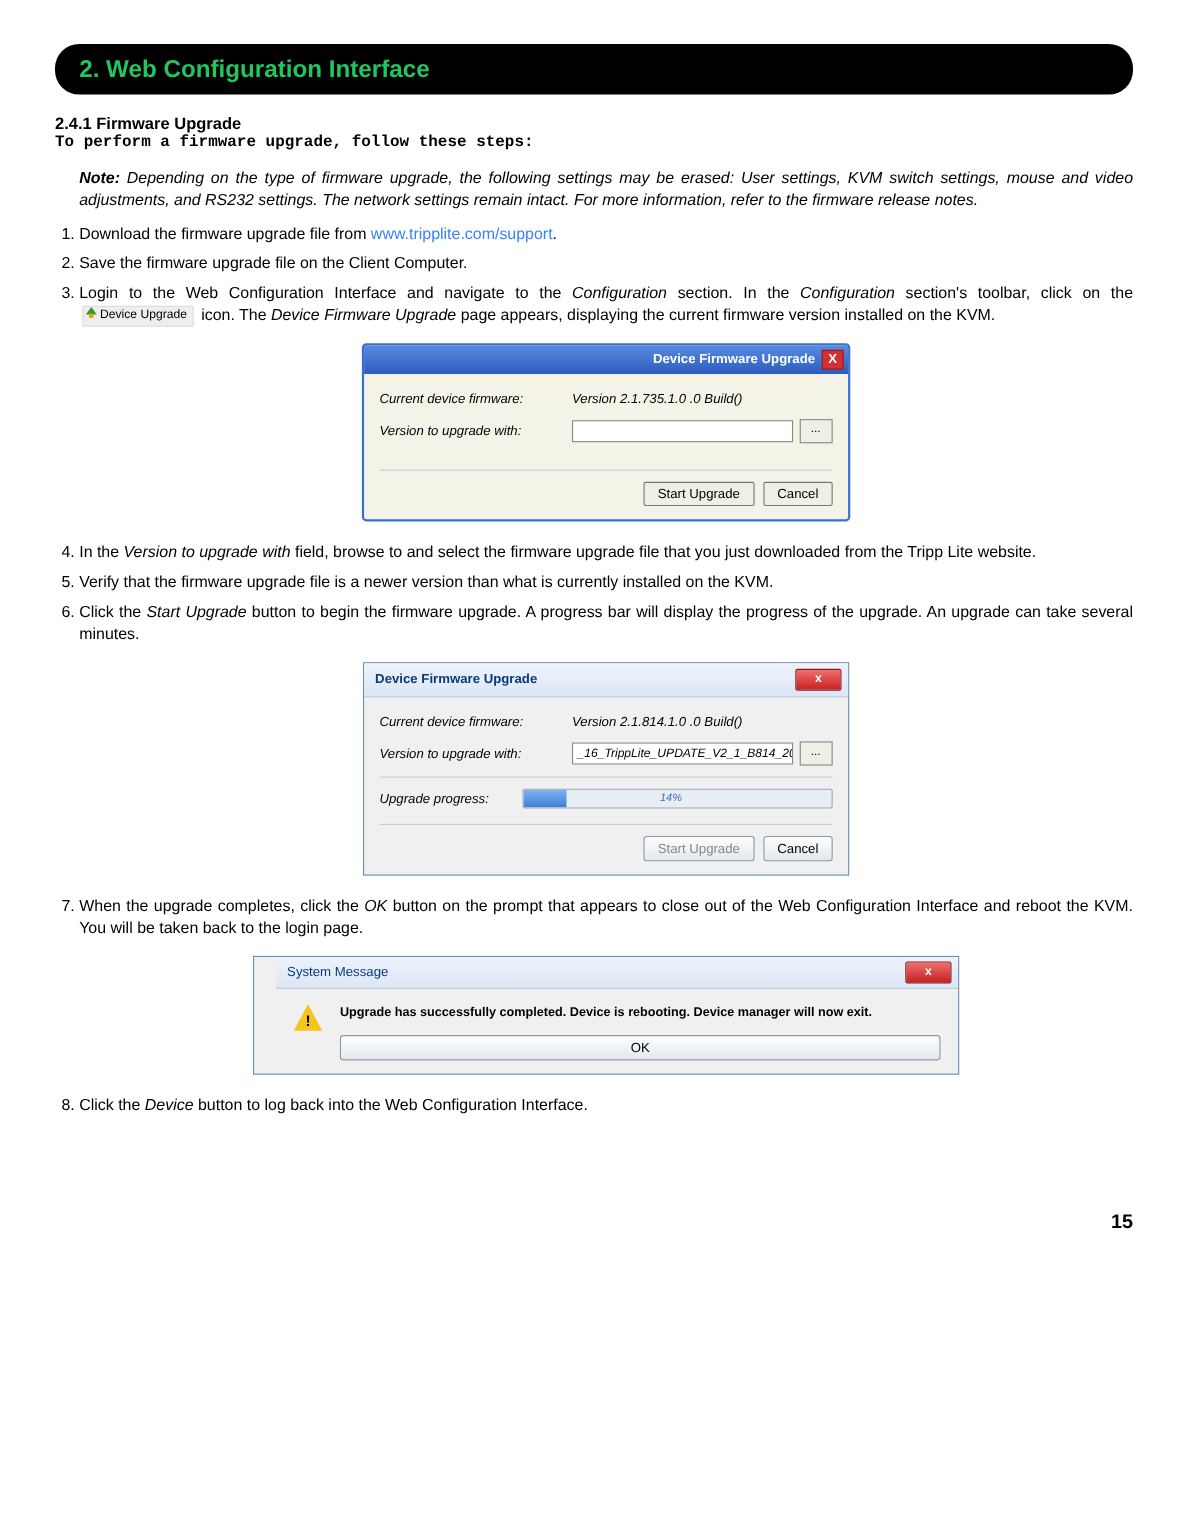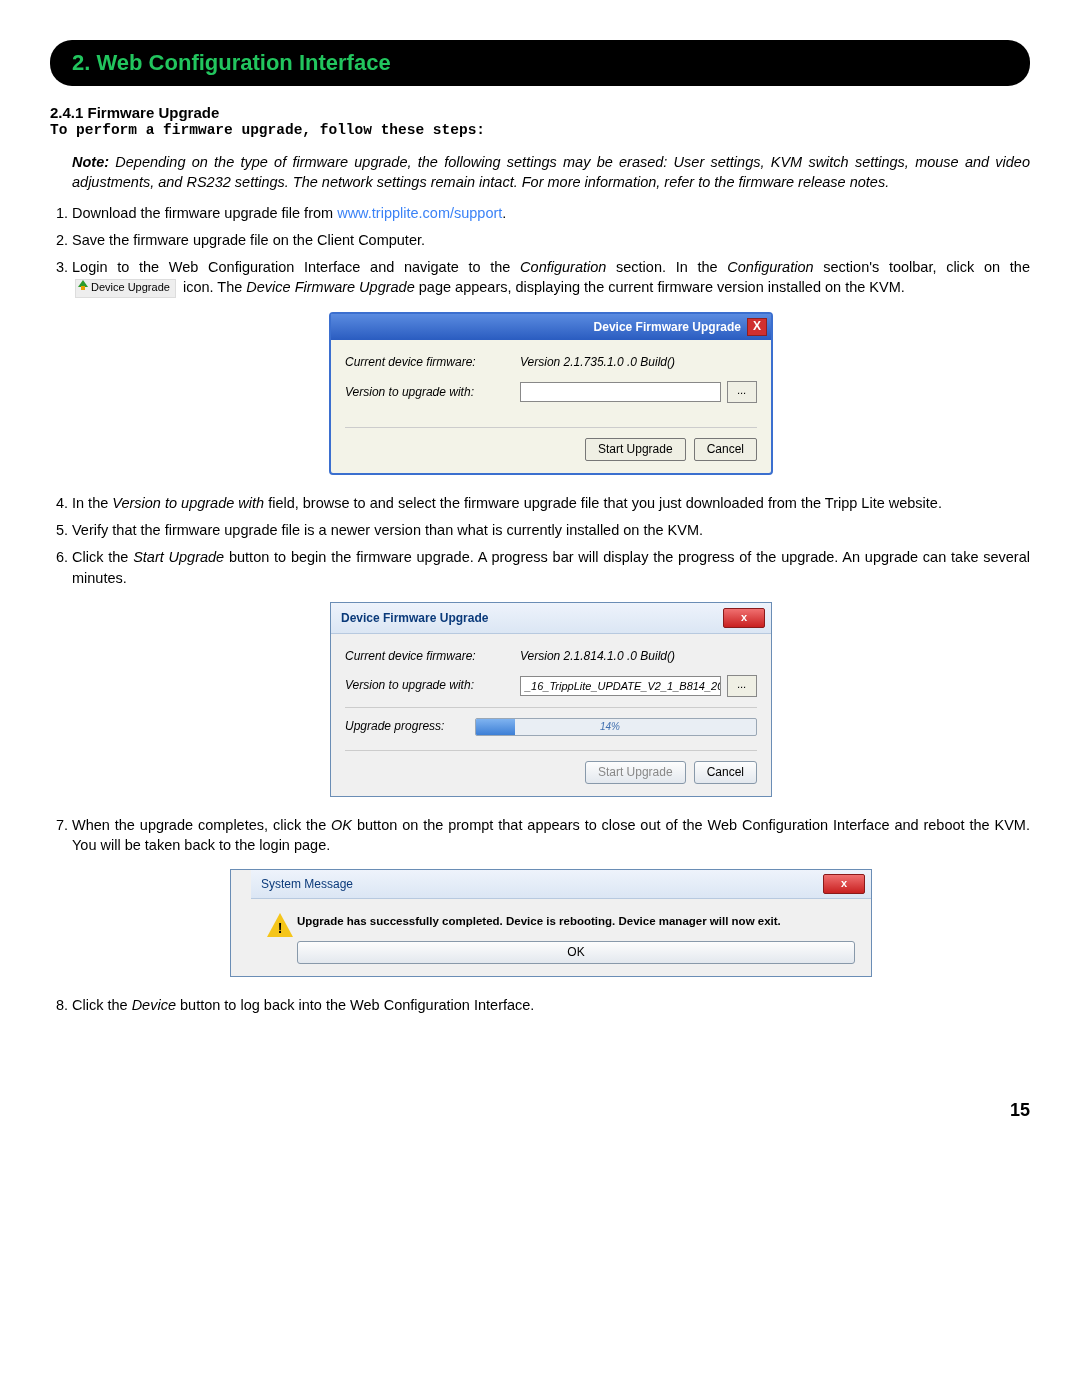--- a/index.html
+++ b/index.html
@@ -226,21 +226,21 @@
     background: linear-gradient(#eef3fb,#dbe6f4);
     padding:4px 6px 4px 10px;
     color:#0b3a7a;
     border-bottom:1px solid #b7c9df;
   }
   .dialog-msg .titlebar .spacer{flex:1}
   .dialog-msg .body{
     padding: 14px 16px 12px 16px;
     display:flex;
     align-items:flex-start;
-    gap:4px;
+    gap:16px;
   }
   .warn-icon{
     width:26px; height:24px; position:relative; flex-shrink:0;
   }
   .warn-icon::before{
     content:"";
     position:absolute;
     left:0; top:0;
     border-left:13px solid transparent;
     border-right:13px solid transparent;

